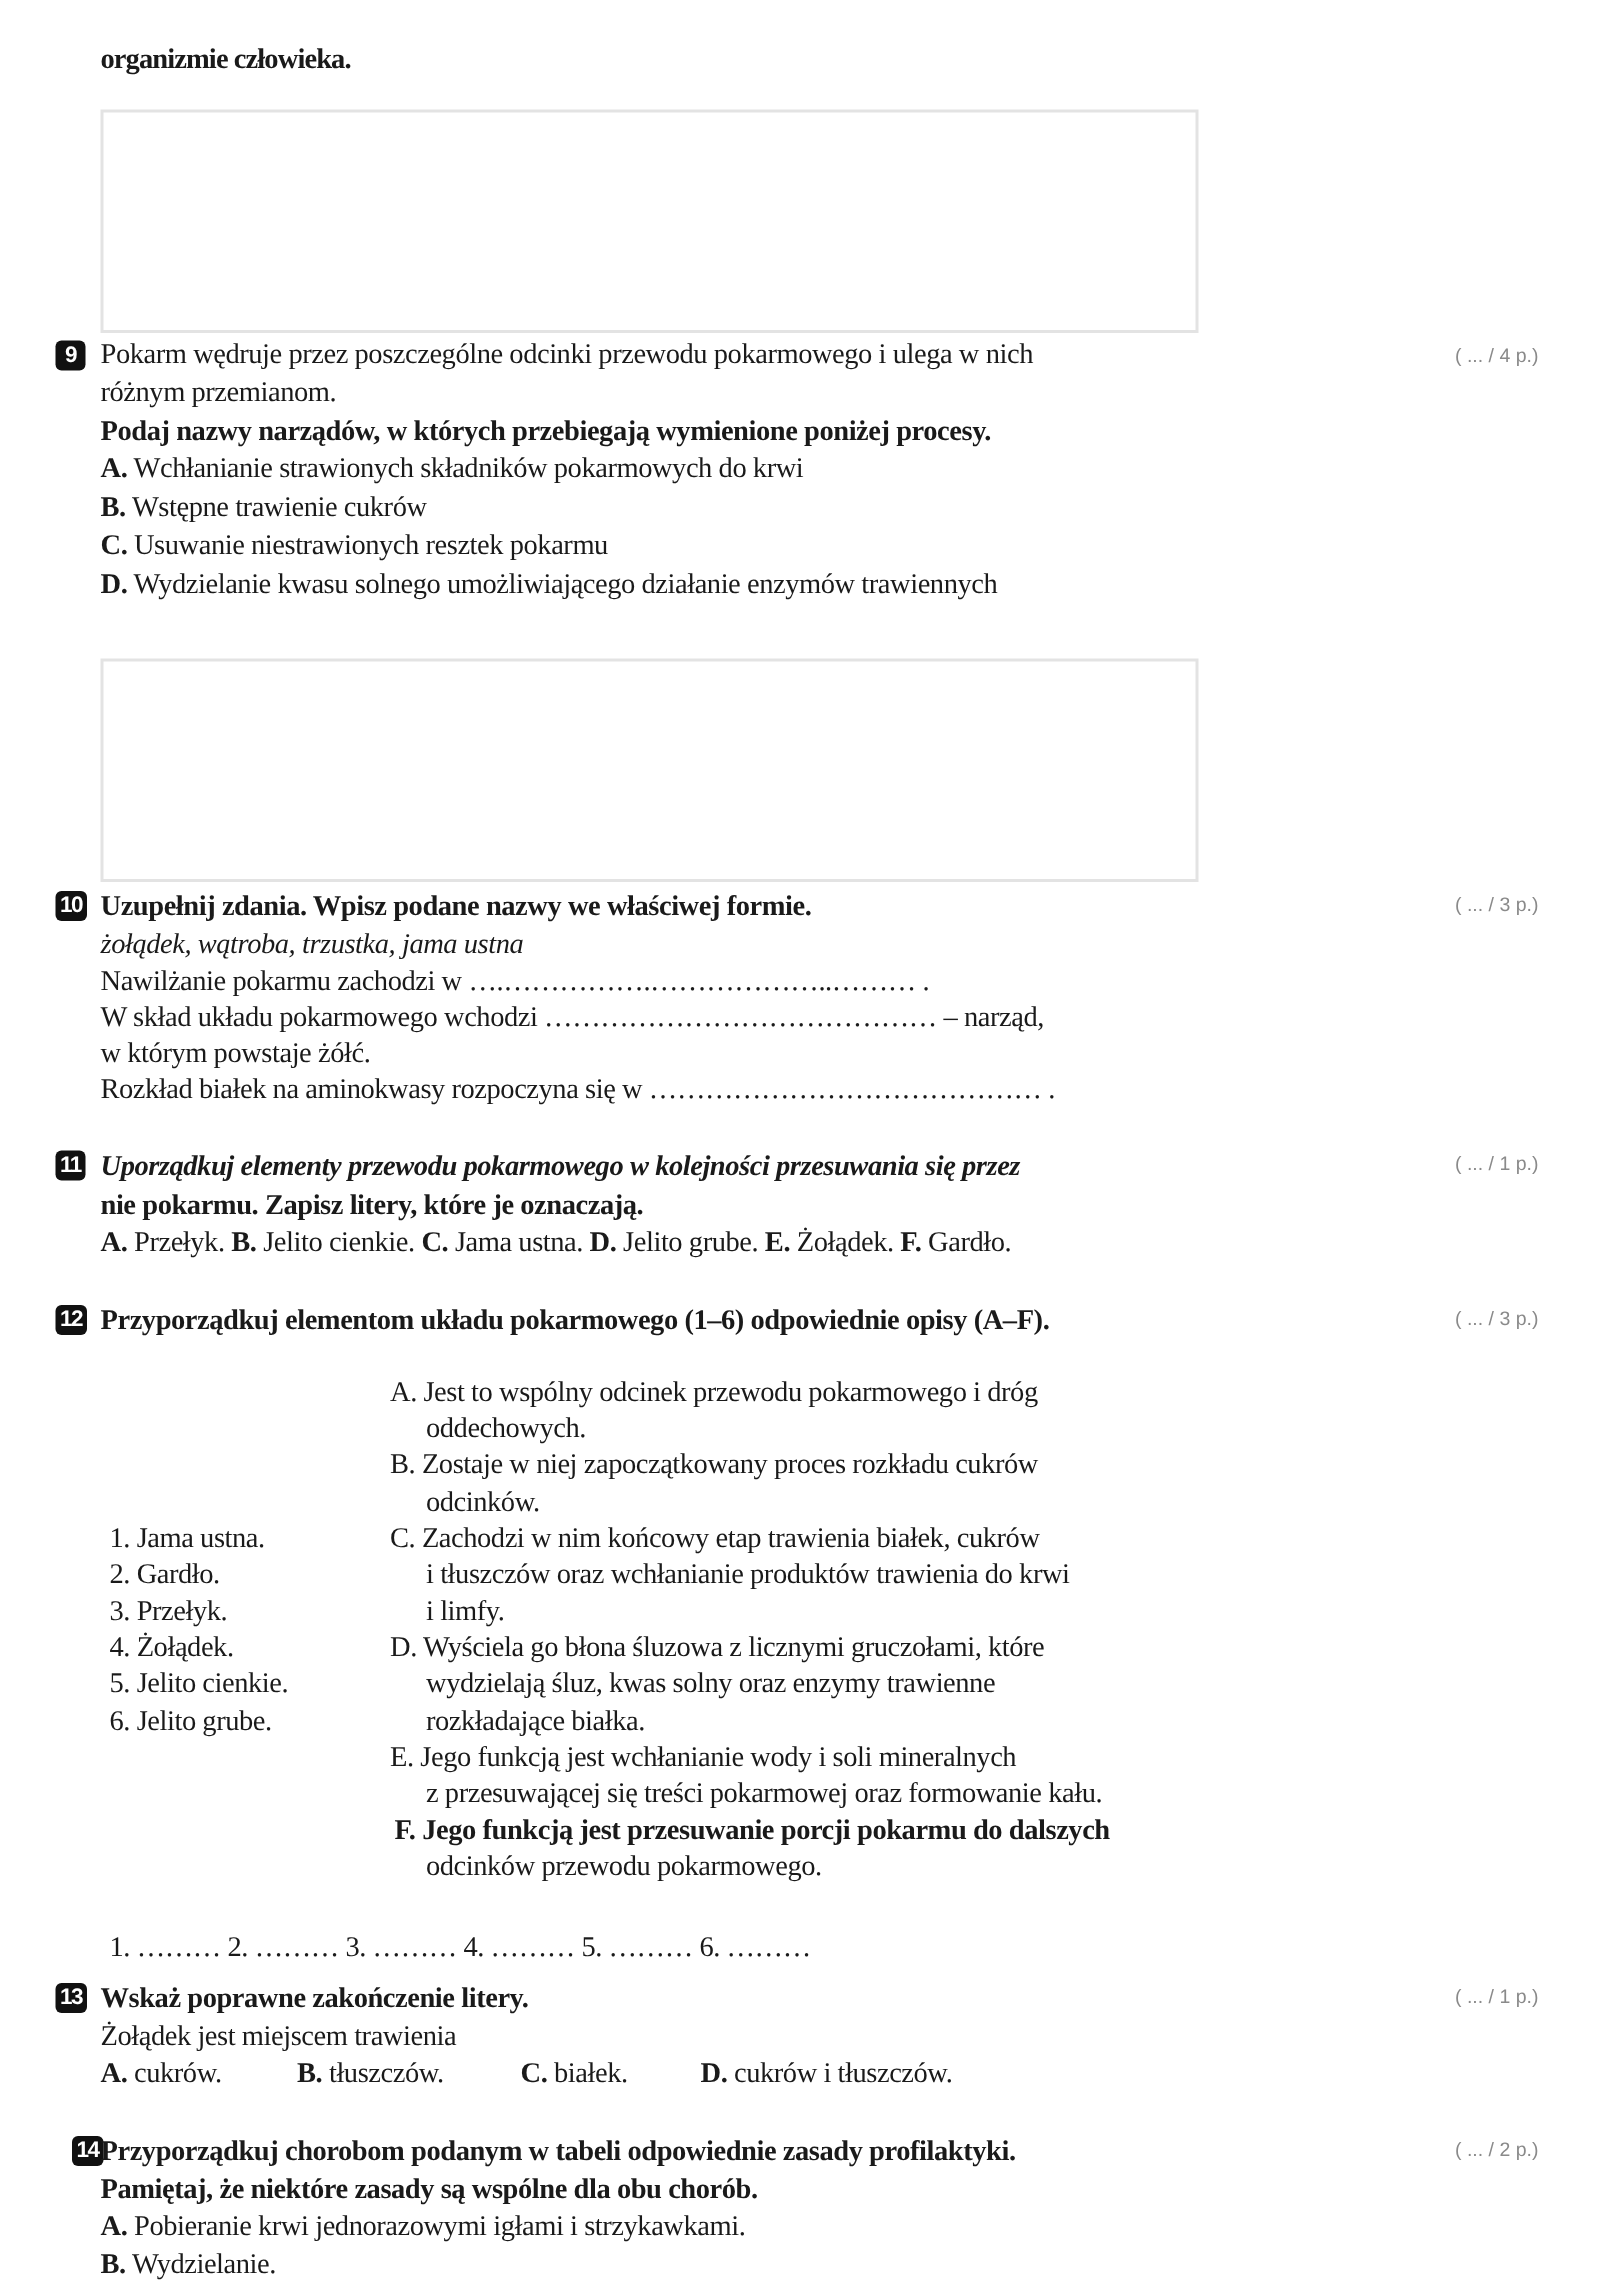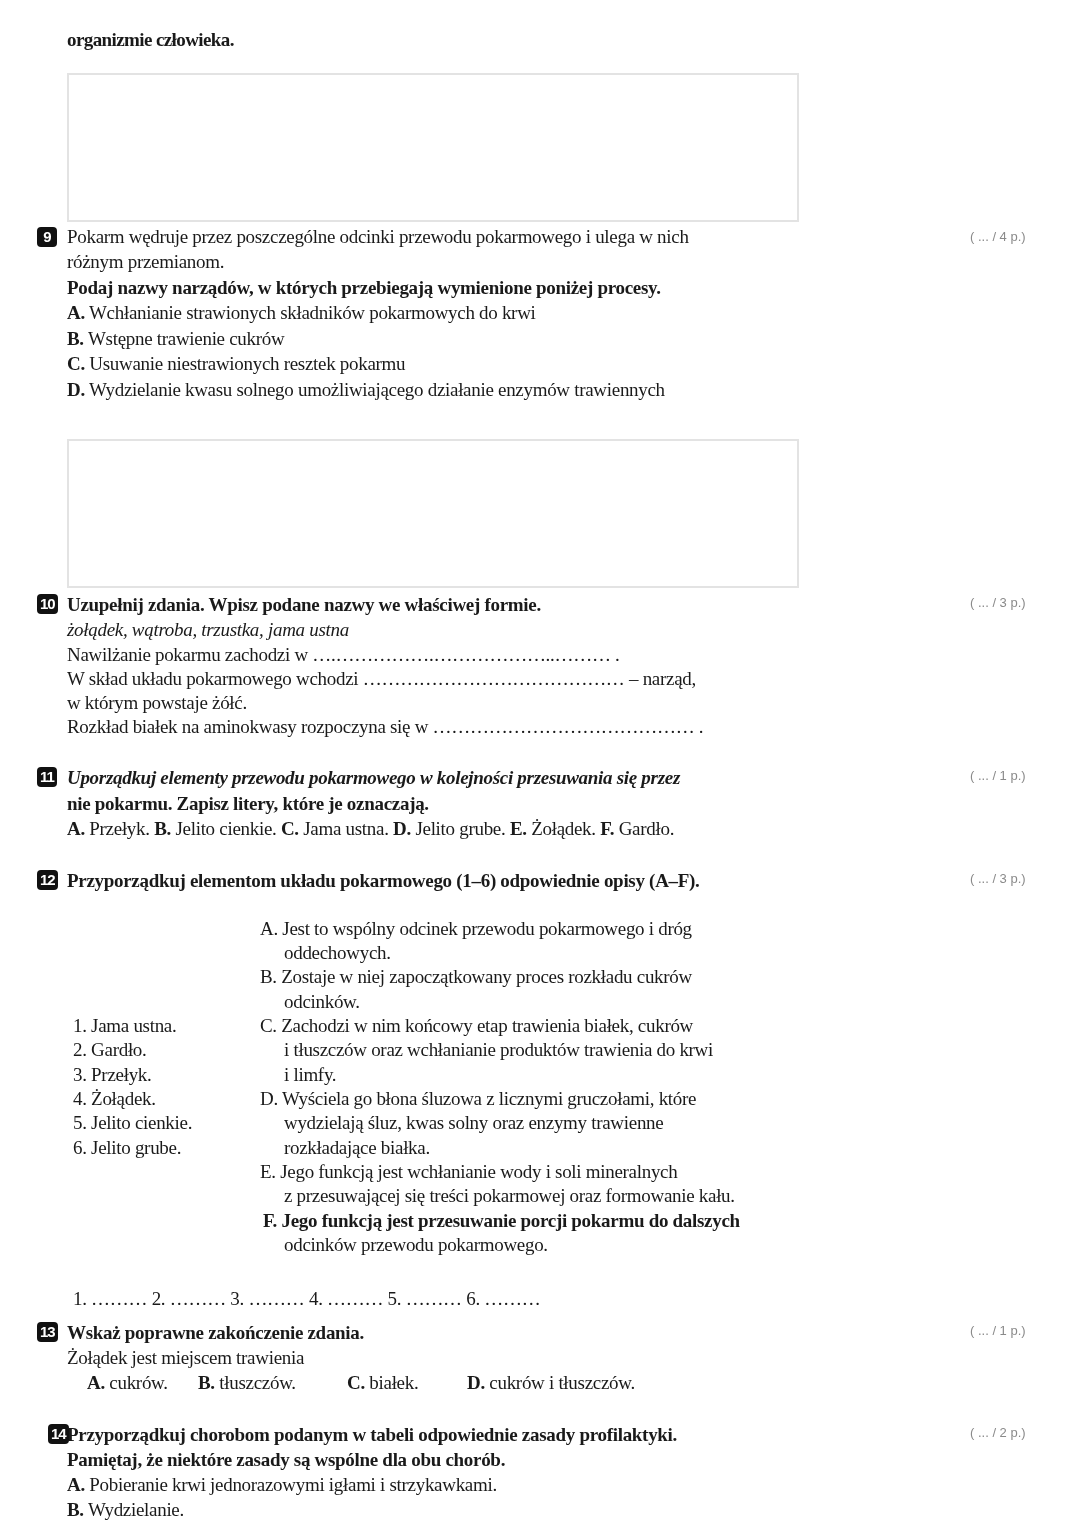--- a/index.html
+++ b/index.html
@@ -105,23 +105,23 @@
 <div class="col-item" style="top:1038px;">2. Gardło.</div>
 <div class="col-item" style="top:1063px;">3. Przełyk.</div>
 <div class="col-item" style="top:1087px;">4. Żołądek.</div>
 <div class="col-item" style="top:1111px;">5. Jelito cienkie.</div>
 <div class="col-item" style="top:1136px;">6. Jelito grube.</div>
 
 <div class="abs" style="left:73px; top:1287px; line-height:24px;">1. ……… 2. ……… 3. ……… 4. ……… 5. ……… 6. ………</div>
 
 <div class="qnum" style="top:1322px;">13</div>
 <div class="points" style="top:1323px;">( ... / 1 p.)</div>
-<div class="line b" style="top:1321px;">Wskaż poprawne zakończenie zdania.</div>
+<div class="line b" style="top:1321px;">Wskaż poprawne zakończenie litery.</div>
 <div class="line" style="top:1346px;">Żołądek jest miejscem trawienia</div>
-<div class="abs" style="left:67px; top:1371px; line-height:24px;margin-left:20px;"><span class="b">A.</span> <span>cukrów.</span></div>
+<div class="abs" style="left:67px; top:1371px; line-height:24px;"><span class="b">A.</span> <span>cukrów.</span></div>
 <div class="abs" style="left:198px; top:1371px; line-height:24px;"><span class="b">B.</span> <span>tłuszczów.</span></div>
 <div class="abs" style="left:347px; top:1371px; line-height:24px;"><span class="b">C.</span> <span>białek.</span></div>
 <div class="abs" style="left:467px; top:1371px; line-height:24px;"><span class="b">D.</span> <span>cukrów i tłuszczów.</span></div>
 
 <div class="qnum" style="top:1424px;margin-left:11px;">14</div>
 <div class="points" style="top:1425px;">( ... / 2 p.)</div>
 <div class="line b" style="top:1423px;">Przyporządkuj chorobom podanym w tabeli odpowiednie zasady profilaktyki.</div>
 <div class="line b" style="top:1448px;">Pamiętaj, że niektóre zasady są wspólne dla obu chorób.</div>
 <div class="line" style="top:1473px;"><span class="b">A.</span> <span>Pobieranie krwi jednorazowymi igłami i strzykawkami.</span></div>
 <div class="line" style="top:1498px;"><span class="b">B.</span> <span>Wydzielanie.</span></div>

